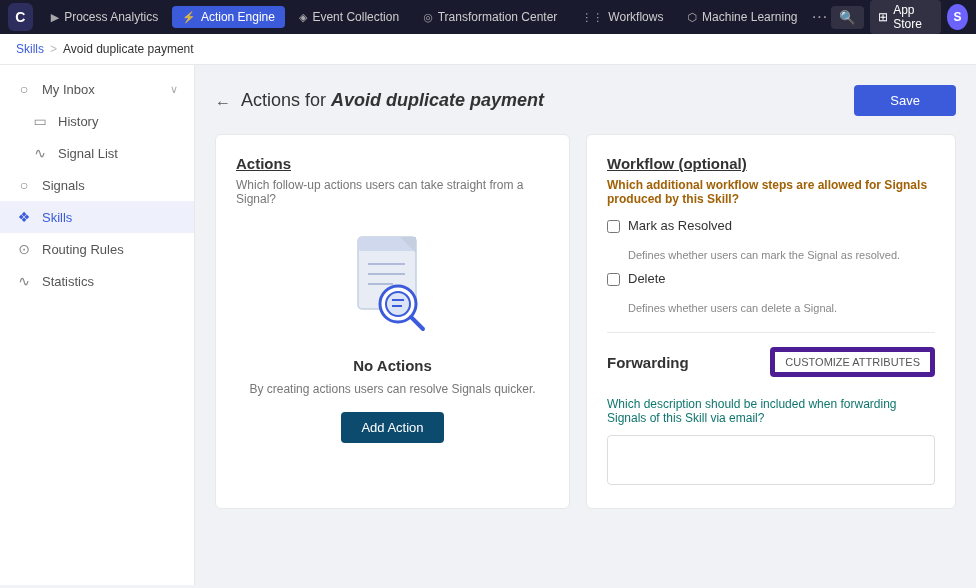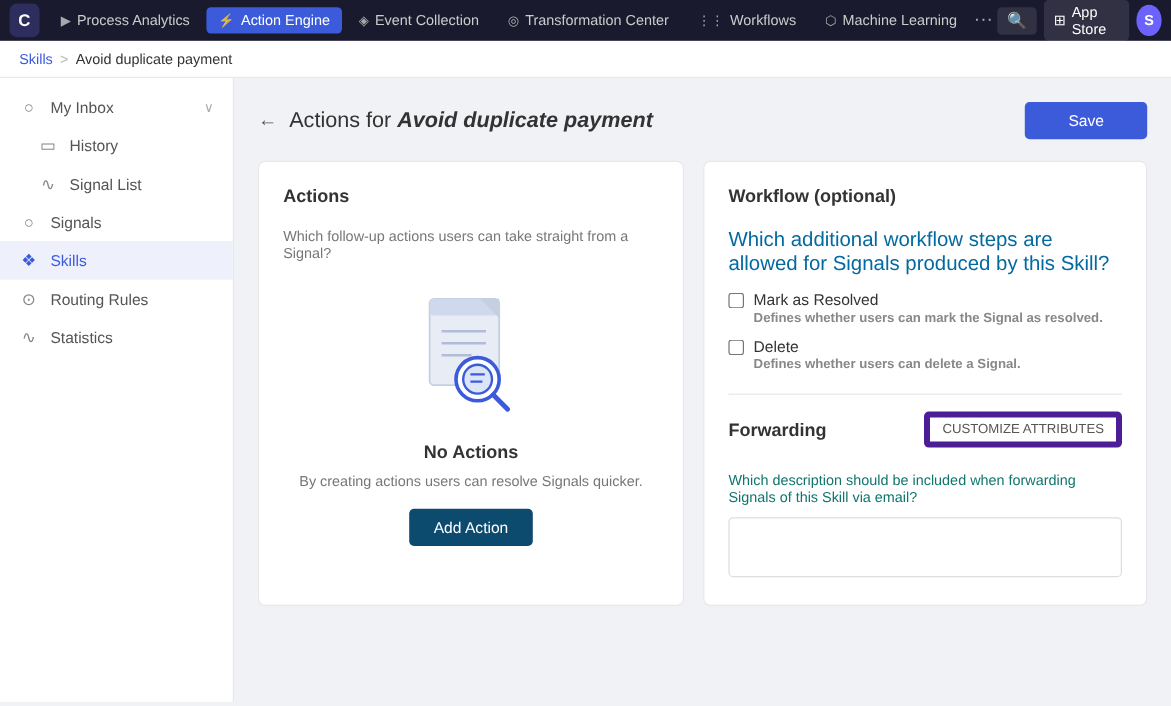--- a/index.html
+++ b/index.html
@@ -76,40 +76,40 @@
 
     
     .cards-row { display: flex; gap: 16px; }
 
     
     .card {
       background: #fff; border-radius: 6px; border: 1px solid #e8e8e8; padding: 20px;
     }
     .card-actions { flex: 0 0 355px; }
     .card-workflow { flex: 1; }
-    .card-title { font-size: 15px; font-weight: 600; color: #333; margin-bottom: 18px; }
+    .card-title { font-size: 15px; font-weight: 600; color: #333; margin-bottom: 6px; text-decoration: underline; }
     .card-subtitle { font-size: 12px; color: #777; margin-bottom: 16px; }
 
     
     .no-actions-area { display: flex; flex-direction: column; align-items: center; padding: 10px 0 16px; }
     .no-actions-illustration { margin-bottom: 12px; }
     .no-actions-title { font-size: 15px; font-weight: 600; color: #333; margin-bottom: 8px; }
     .no-actions-desc { font-size: 12px; color: #777; text-align: center; margin-bottom: 16px; }
     .add-action-btn {
       background: #0c4a6e; color: #fff; border: none; border-radius: 4px;
       padding: 8px 20px; font-size: 13px; cursor: pointer; font-weight: 500;
     }
 
     
     .workflow-section { margin-bottom: 18px; }
-    .workflow-desc { font-size: 17px; color: #0369a1; margin-bottom: 12px; }
+    .workflow-desc { font-size: 12px; color: #a16207; margin-bottom: 12px; font-weight: bold; }
     .checkbox-row { display: flex; align-items: flex-start; gap: 8px; margin-bottom: 10px; }
     .checkbox-row input[type="checkbox"] { margin-top: 2px; flex-shrink: 0; width: 13px; height: 13px; }
     .checkbox-label { font-size: 13px; font-weight: 500; color: #333; }
-    .checkbox-desc { font-size: 11px; color: #888; margin-top: 2px; font-weight: bold; }
+    .checkbox-desc { font-size: 11px; color: #888; margin-top: 16px; }
 
     .divider { height: 1px; background: #e8e8e8; margin: 14px 0; }
 
     
     .forwarding-header { display: flex; align-items: center; justify-content: space-between; margin-bottom: 8px; }
     .forwarding-title { font-size: 15px; font-weight: 600; color: #333; }
     .customize-btn {
       background: #fff; border: 5px solid #4c1d95; border-radius: 4px;
       padding: 4px 10px; font-size: 11px; color: #555; cursor: pointer;
     }

